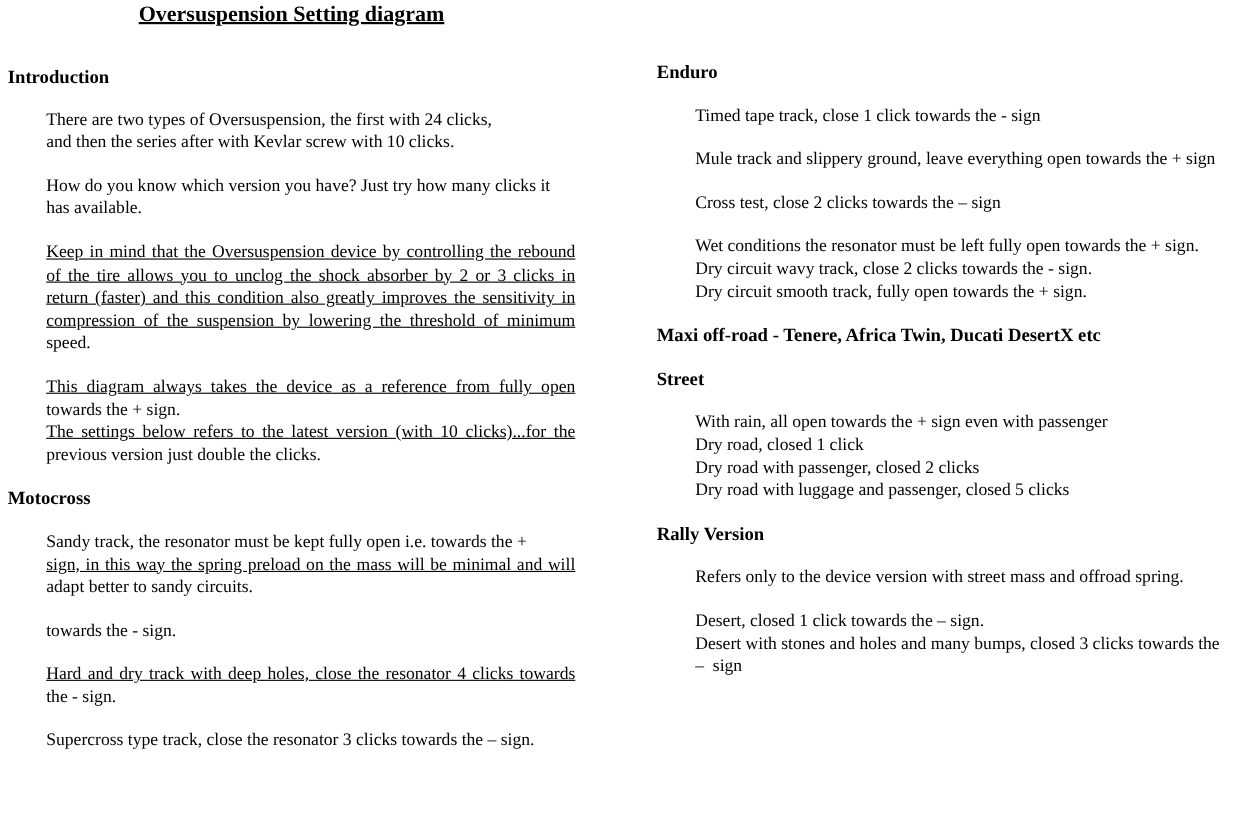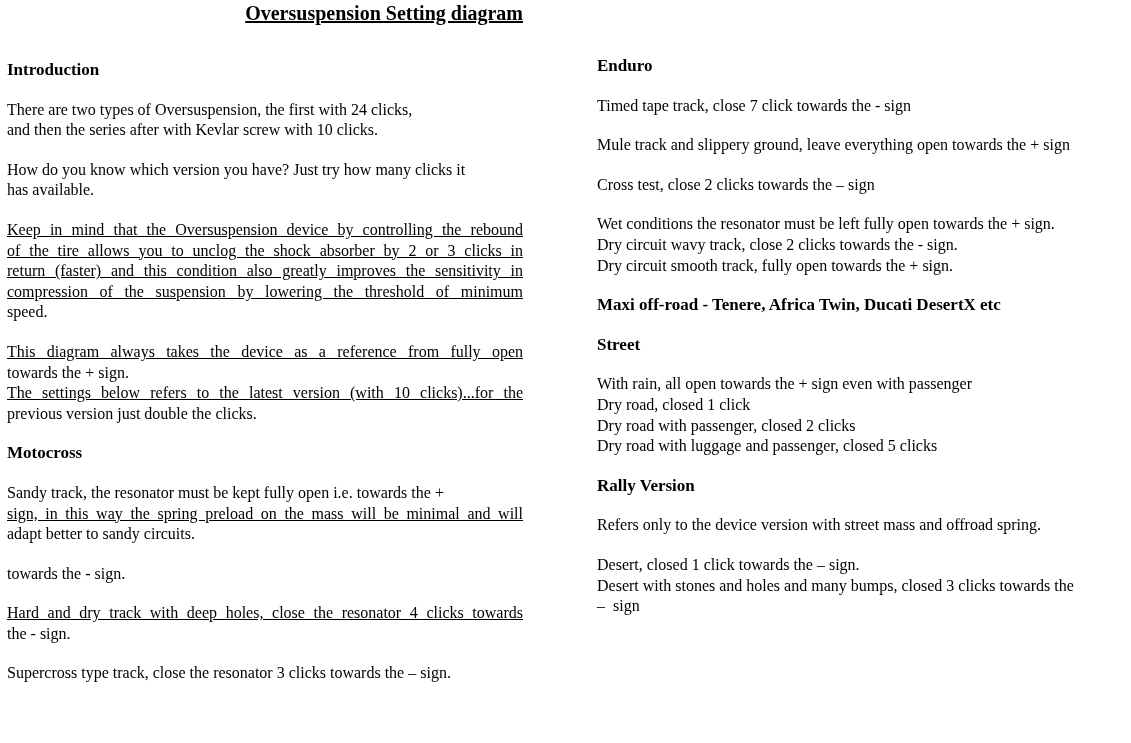--- a/index.html
+++ b/index.html
@@ -25,38 +25,39 @@
   }
   .col-right {
     left: 597px;
     width: 528px;
     padding-top: 56px;
   }
   .doc-title {
     font-size: 20px;
     font-weight: bold;
     text-decoration: underline;
-    text-align: right;
+    text-align: center;
     line-height: 26px;
     margin: 0 0 34px 0;
   }
   .hd {
     font-size: 17px;
     font-weight: bold;
     line-height: 20.6px;
     margin: 0 0 19px 0;
     white-space: pre;
   }
   .para {
     margin: 0 0 19px 0;
   }
   .ln {
     font-size: 16px;
     line-height: 20.6px;
     white-space: pre;
+    margin-left: 35px;
   }
   .ln.j {
     white-space: normal;
     text-align: justify;
     text-align-last: justify;
     text-decoration: underline;
   }
 </style>
 </head>
 <body>
@@ -111,21 +112,21 @@
 
   <div class="para">
     <div class="ln">Supercross type track, close the resonator 3 clicks towards the – sign.</div>
   </div>
 </div>
 
 <div class="col col-right">
   <div class="hd">Enduro</div>
 
   <div class="para">
-    <div class="ln">Timed tape track, close 7 click towards the - sign</div>
+    <div class="ln">Timed tape track, close 1 click towards the - sign</div>
   </div>
   <div class="para">
     <div class="ln">Mule track and slippery ground, leave everything open towards the + sign</div>
   </div>
   <div class="para">
     <div class="ln">Cross test, close 2 clicks towards the – sign</div>
   </div>
 
 
   <div class="para">

